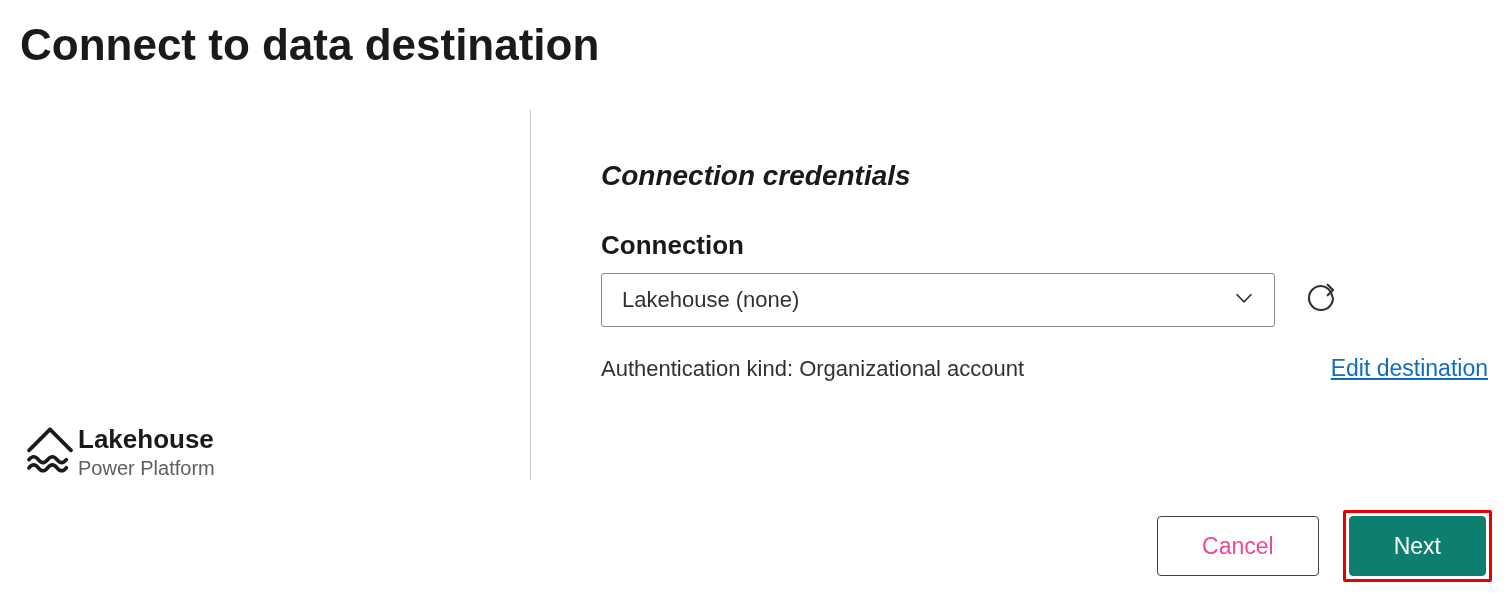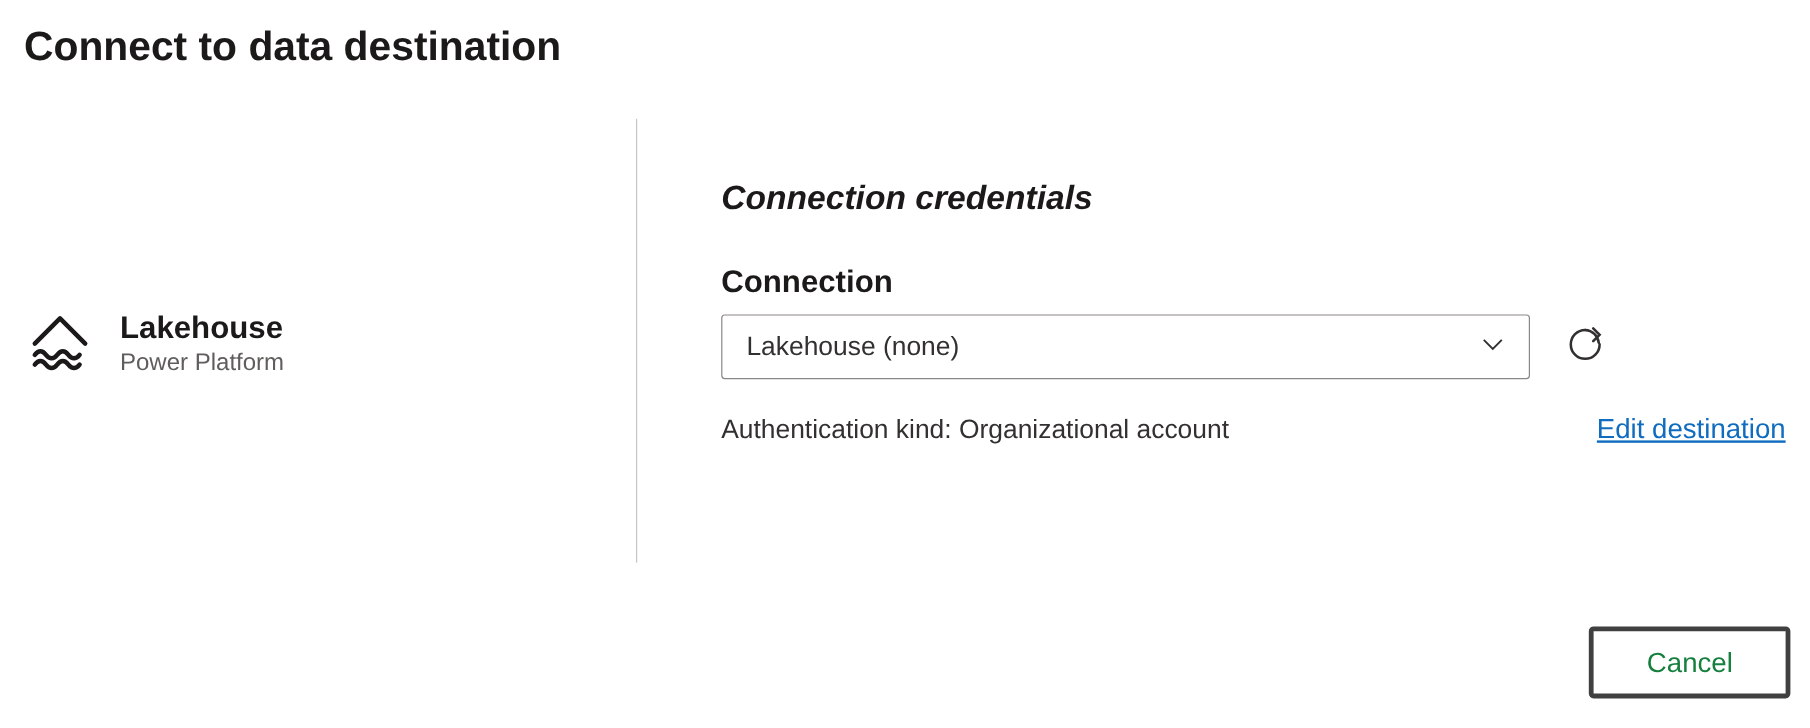--- a/index.html
+++ b/index.html
@@ -10,33 +10,32 @@
     body {
       font-family: "Segoe UI", -apple-system, sans-serif;
       background: #ffffff;
       color: #1b1a19;
       width: 1508px;
       height: 607px;
       position: relative;
       padding: 20px;
     }
     .page-title {
-      font-size: 34px;
+      font-size: 44px;
       font-weight: 700;
       margin-bottom: 40px;
     }
     .body-area {
       display: flex;
       gap: 0;
     }
     .left-col {
       width: 510px;
       display: flex;
-      align-items: center;
-      gap: 22px;
+      align-items: flex-end;
       padding-left: 2px;
       padding-top: 4px;
     }
     .lakehouse-icon {
       width: 56px;
       height: 56px;
       flex-shrink: 0;
     }
     .ds-label {
       display: flex;
@@ -132,22 +131,22 @@
       padding: 0 44px;
       font-size: 23px;
       border-radius: 4px;
       cursor: pointer;
       display: inline-flex;
       align-items: center;
       justify-content: center;
     }
     .btn-cancel {
       background: #fff;
-      border: 4px solid #404040;
-      color: #15803d;
+      border: 1px solid #404040;
+      color: #ec4899;
       margin-left: 20px;
     }
     .btn-next {
       background: #0e7f6e;
       border: 1px solid #0e7f6e;
       color: #fff;
     }
     .next-highlight {
       border: 3px solid #e60000;
       padding: 3px;
@@ -199,13 +198,16 @@
     </div>
     <div class="auth-row">
       <span class="auth-text">Authentication kind: Organizational account</span>
       <a class="edit-link">Edit destination</a>
     </div>
   </div>
 </div>
 
 <div class="button-row">
   <button class="btn btn-cancel">Cancel</button>
+  <span class="next-highlight">
+    <button class="btn btn-next">Next</button>
+  </span>
 </div>
 
 </body></html>

